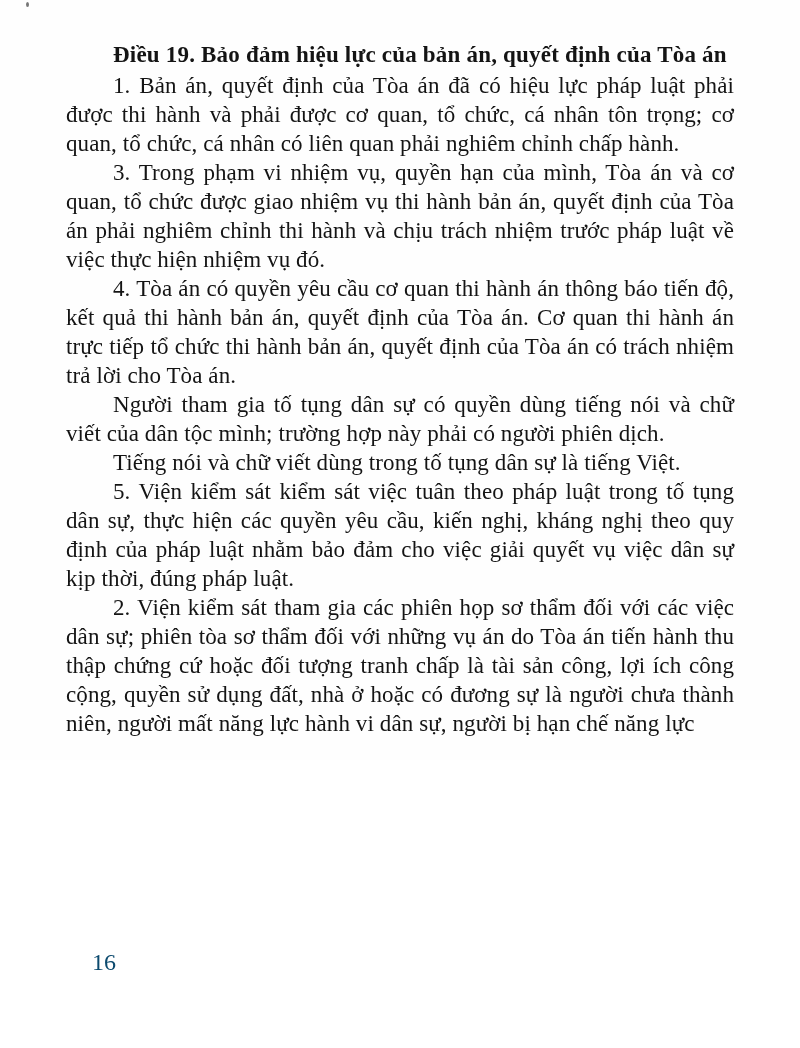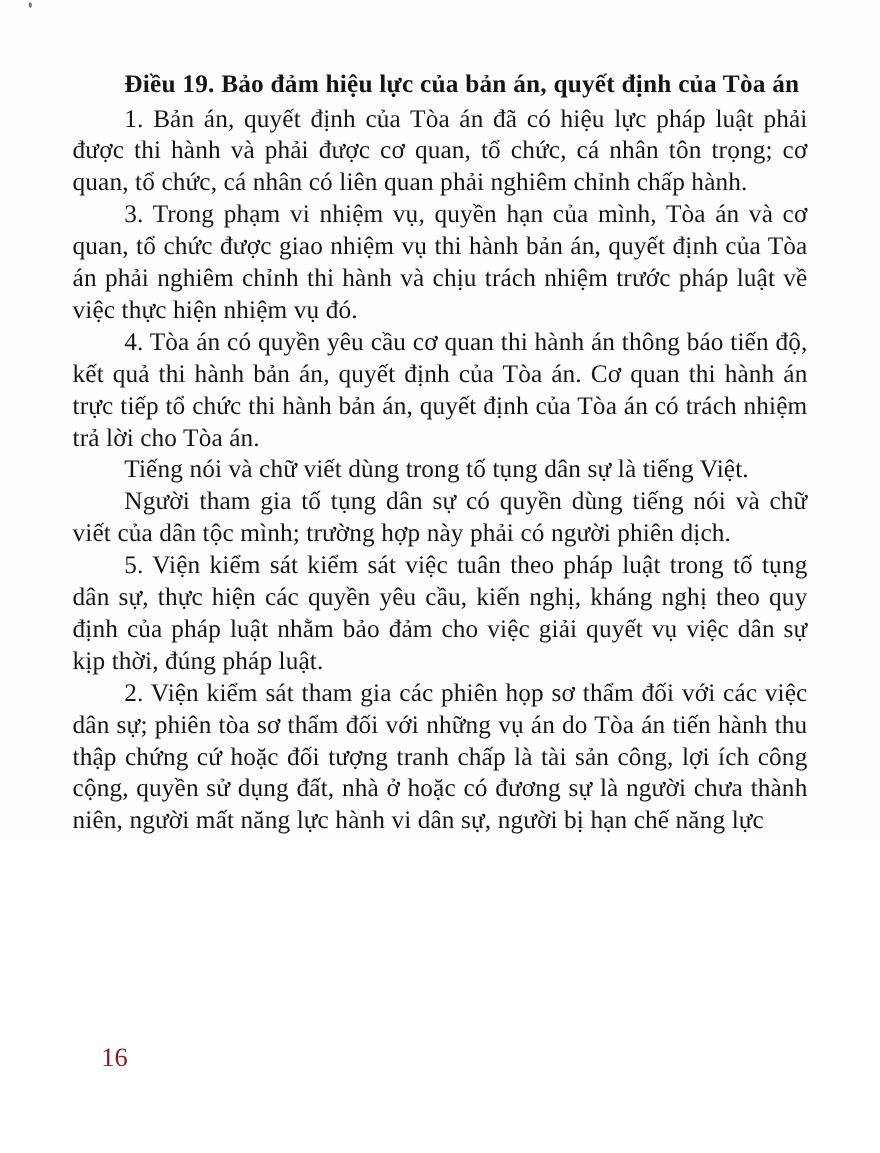--- a/index.html
+++ b/index.html
@@ -13,21 +13,21 @@
 
   .page {
     position: relative;
     width: 800px;
     height: 760px;
     background: #fefefe;
     color: #141414;
     font-family: "Liberation Serif", "DejaVu Serif", serif;
     font-size: 23px;
     line-height: 29px;
-    padding: 62px 66px 0 66px;
+    padding: 40px 66px 0 66px;
   }
 
   
   .speck {
     position: absolute;
     left: 26px;
     top: 2px;
     width: 3px;
     height: 5px;
     background: #555;
@@ -54,39 +54,39 @@
     text-indent: 47px;
     line-height: 29px;
     letter-spacing: 0.1px;
   }
 
   .page-number {
     position: absolute;
     left: 92px;
     top: 948px;
     font-size: 24px;
-    color: #7f1d1d;
+    color: #0c4a6e;
   }
 </style>
 </head>
 <body>
 
 <div class="page">
   <div class="speck"></div>
 
   <section>
     <h2 class="article-heading">Điều 19. Bảo đảm hiệu lực của bản án, quyết định của Tòa án</h2>
     <p class="body-paragraph">1. Bản án, quyết định của Tòa án đã có hiệu lực pháp luật phải được thi hành và phải được cơ quan, tổ chức, cá nhân tôn trọng; cơ quan, tổ chức, cá nhân có liên quan phải nghiêm chỉnh chấp hành.</p>
     <p class="body-paragraph">3. Trong phạm vi nhiệm vụ, quyền hạn của mình, Tòa án và cơ quan, tổ chức được giao nhiệm vụ thi hành bản án, quyết định của Tòa án phải nghiêm chỉnh thi hành và chịu trách nhiệm trước pháp luật về việc thực hiện nhiệm vụ đó.</p>
     <p class="body-paragraph">4. Tòa án có quyền yêu cầu cơ quan thi hành án thông báo tiến độ, kết quả thi hành bản án, quyết định của Tòa án. Cơ quan thi hành án trực tiếp tổ chức thi hành bản án, quyết định của Tòa án có trách nhiệm trả lời cho Tòa án.</p>
   </section>
 
   <section>
+    <p class="body-paragraph">Người tham gia tố tụng dân sự có quyền dùng tiếng nói và chữ viết của dân tộc mình; trường hợp này phải có người phiên dịch.</p>
     <p class="body-paragraph">Tiếng nói và chữ viết dùng trong tố tụng dân sự là tiếng Việt.</p>
-    <p class="body-paragraph">Người tham gia tố tụng dân sự có quyền dùng tiếng nói và chữ viết của dân tộc mình; trường hợp này phải có người phiên dịch.</p>
   </section>
 
   <section>
     <p class="body-paragraph">5. Viện kiểm sát kiểm sát việc tuân theo pháp luật trong tố tụng dân sự, thực hiện các quyền yêu cầu, kiến nghị, kháng nghị theo quy định của pháp luật nhằm bảo đảm cho việc giải quyết vụ việc dân sự kịp thời, đúng pháp luật.</p>
     <p class="body-paragraph">2. Viện kiểm sát tham gia các phiên họp sơ thẩm đối với các việc dân sự; phiên tòa sơ thẩm đối với những vụ án do Tòa án tiến hành thu thập chứng cứ hoặc đối tượng tranh chấp là tài sản công, lợi ích công cộng, quyền sử dụng đất, nhà ở hoặc có đương sự là người chưa thành niên, người mất năng lực hành vi dân sự, người bị hạn chế năng lực</p>
   </section>
 
   <div class="page-number">16</div>
 </div>
 

